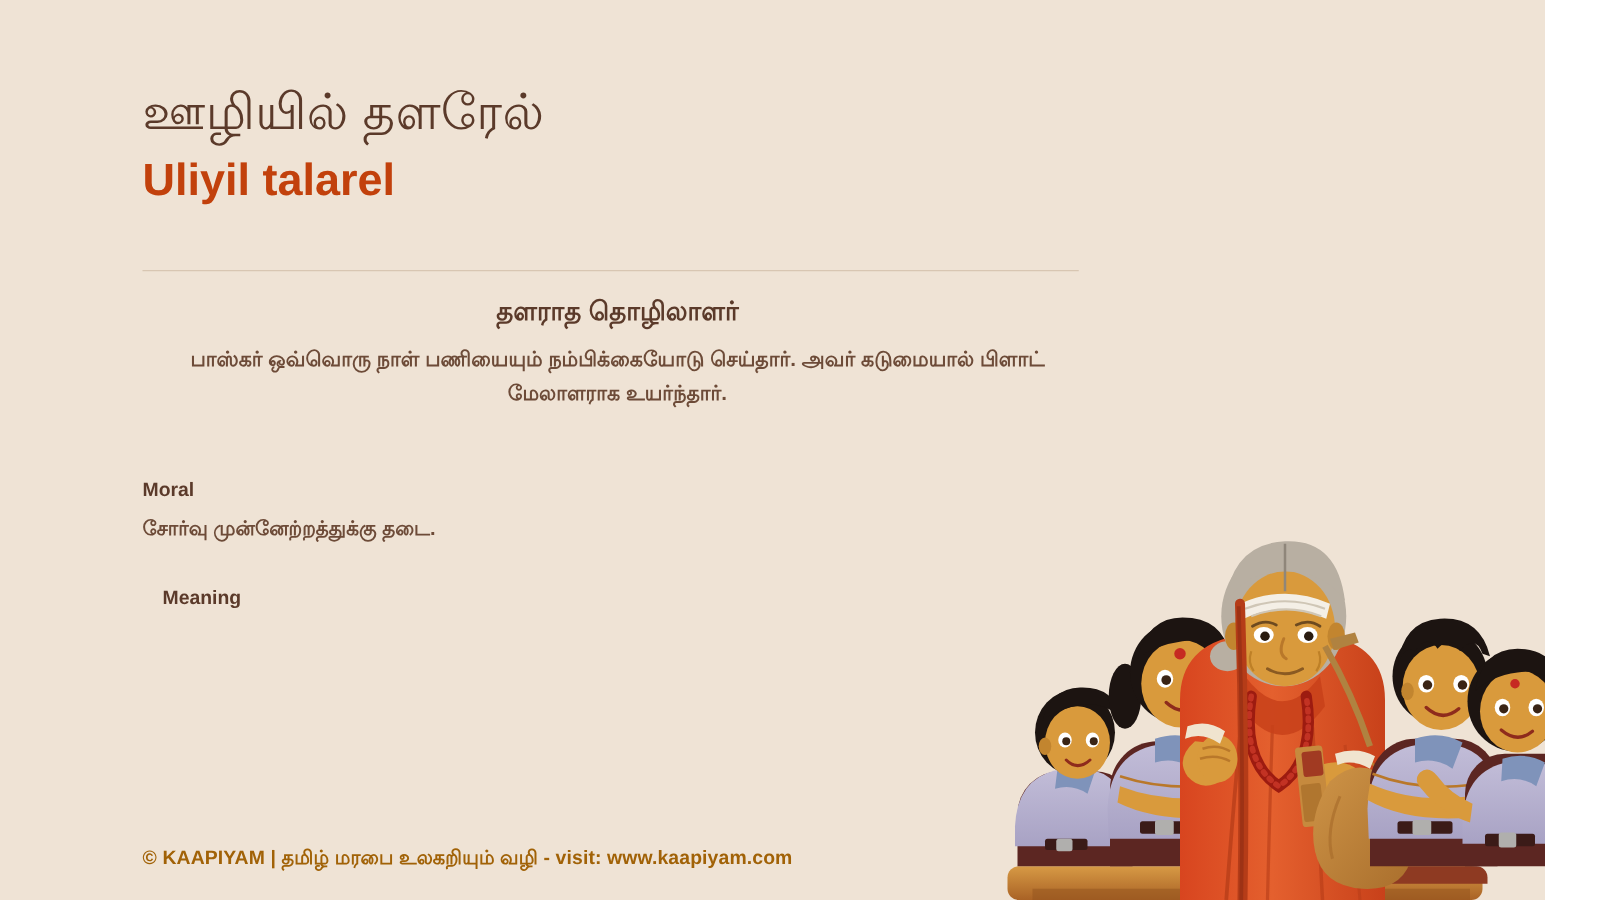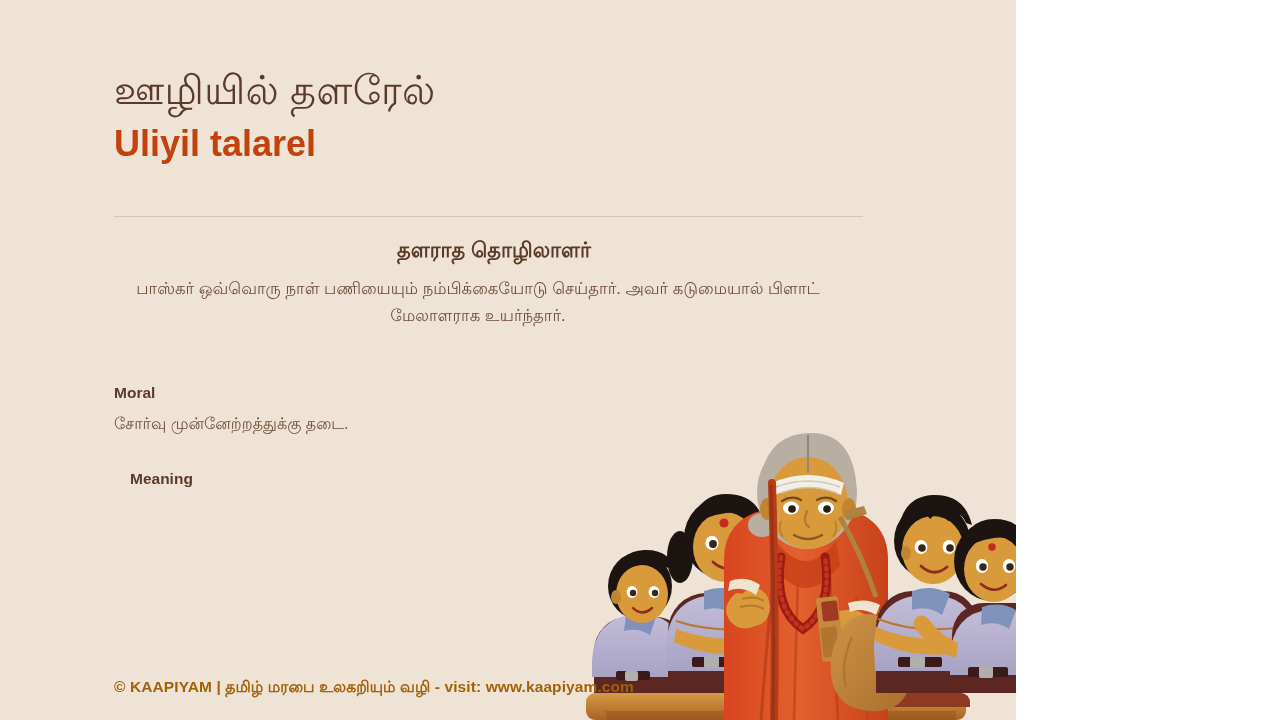--- a/index.html
+++ b/index.html
@@ -8,21 +8,21 @@
   }
   body {
     width: 1280px;
     height: 720px;
     overflow: hidden;
     font-family: "Liberation Sans", "DejaVu Sans", sans-serif;
   }
 
   #card {
     position: relative;
-    width: 1016px;
+    width: 1236px;
     height: 720px;
     background: #EFE3D5;
     overflow: hidden;
   }
 
   
   .content {
     position: absolute;
     left: 114px;
     top: 66px;
@@ -62,38 +62,38 @@
   .section-heading {
     font-size: 21px;
     font-weight: 700;
     color: #5B3A2A;
     margin: 0;
     line-height: 1.3;
   }
 
   .body-text {
     font-size: 16.5px;
-    font-weight: 400;
+    font-weight: 700;
     color: #6D4B38;
     line-height: 1.62;
-    margin: 12px 0 0 0;
+    margin: 12px 0 0 16px;
     max-width: 728px;
   }
 
   .label {
     font-size: 15.5px;
     font-weight: 700;
     color: #5B3A2A;
     margin: 0;
     line-height: 1.3;
   }
 
   .label-value {
     font-size: 16px;
-    font-weight: 400;
+    font-weight: 700;
     color: #6D4B38;
     line-height: 1.6;
     margin: 8px 0 0 0;
   }
 
   .story-block { position: absolute; left: 0; top: 170px; width: 760px; text-align: center; }
   .moral-block { position: absolute; left: 0; top: 317px; width: 760px; }
   .meaning-block { position: absolute; left: 16px; top: 403px; width: 760px; }
 
   .footer {

